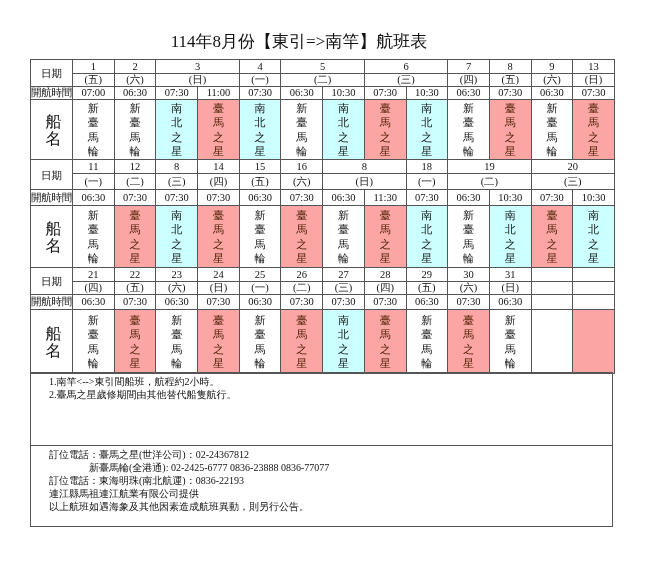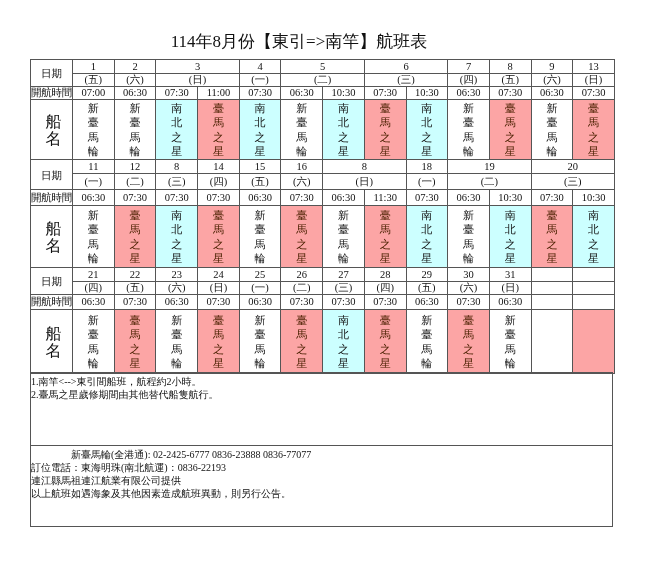--- a/index.html
+++ b/index.html
@@ -11,21 +11,21 @@
   col.dc { width:41.7px; }
   .lblcell { font-family:"DejaVu Sans","Liberation Sans",sans-serif; font-size:11px; }
   .smalllbl { font-size:5.5px; font-family:Liberation Serif, serif; letter-spacing:-0.3px; }
   .ship { vertical-align:middle; }
   .ship span.v { display:inline-block; white-space:normal; width:12px; font-size:11px; line-height:14.5px; word-break:break-all; }
   .bg-orange { background:#fca5a5; }
   .bg-cyan { background:#ccffff; }
   .bg-white { background:#ffffff; }
   .txt-orange { color:#4a2000; }
   .ship-lbl span.v { display:inline-block; width:12px; white-space:normal; font-size:16px; line-height:17px; font-family:"DejaVu Sans",sans-serif; }
-  .box { position:absolute; left:30px; width:583px; border:1px solid #555; font-size:10px; line-height:13px; padding:2px 0; box-sizing:border-box; }
+  .box { position:absolute; left:30px; width:583px; border:1px solid #555; font-size:10px; line-height:13px; padding:2px 18px; box-sizing:border-box; }
   .box div { white-space:nowrap; }
   .indent { padding-left:40px; }
 </style>
 </head>
 <body>
 
 <div class="title">114年8月份【東引=&gt;南竿】航班表</div>
 
 <table class="sched" id="sched">
   <colgroup>
@@ -223,17 +223,18 @@
         <td class="ship bg-orange txt-orange"><span class="v"></span></td>
       </tr>
     </tbody>
 </table>
 
 <div class="box" id="notes-box" style="top:372px;height:74px;">
     <div>1.南竿&lt;--&gt;東引間船班，航程約2小時。</div>
     <div>2.臺馬之星歲修期間由其他替代船隻航行。</div>
   </div>
 <div class="box" id="contacts-box" style="top:445px;height:82px;">
+    <div>訂位電話：臺馬之星(世洋公司)：02-24367812</div>
     <div class="indent">新臺馬輪(全港通): 02-2425-6777  0836-23888  0836-77077</div>
     <div>訂位電話：東海明珠(南北航運)：0836-22193</div>
     <div>連江縣馬祖連江航業有限公司提供</div>
     <div>以上航班如遇海象及其他因素造成航班異動，則另行公告。</div>
   </div>
 
 </body></html>

